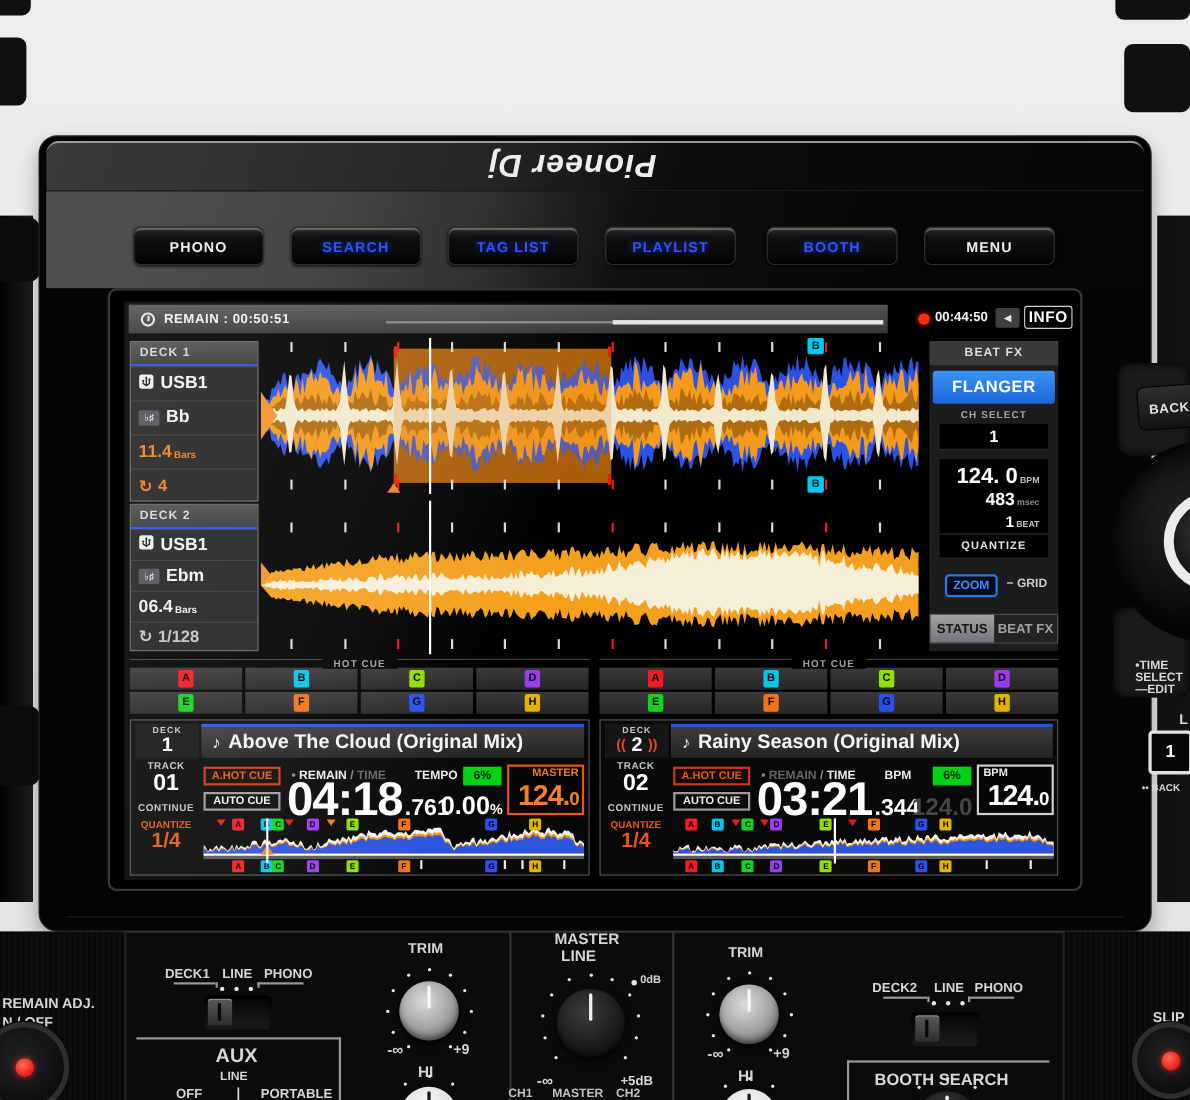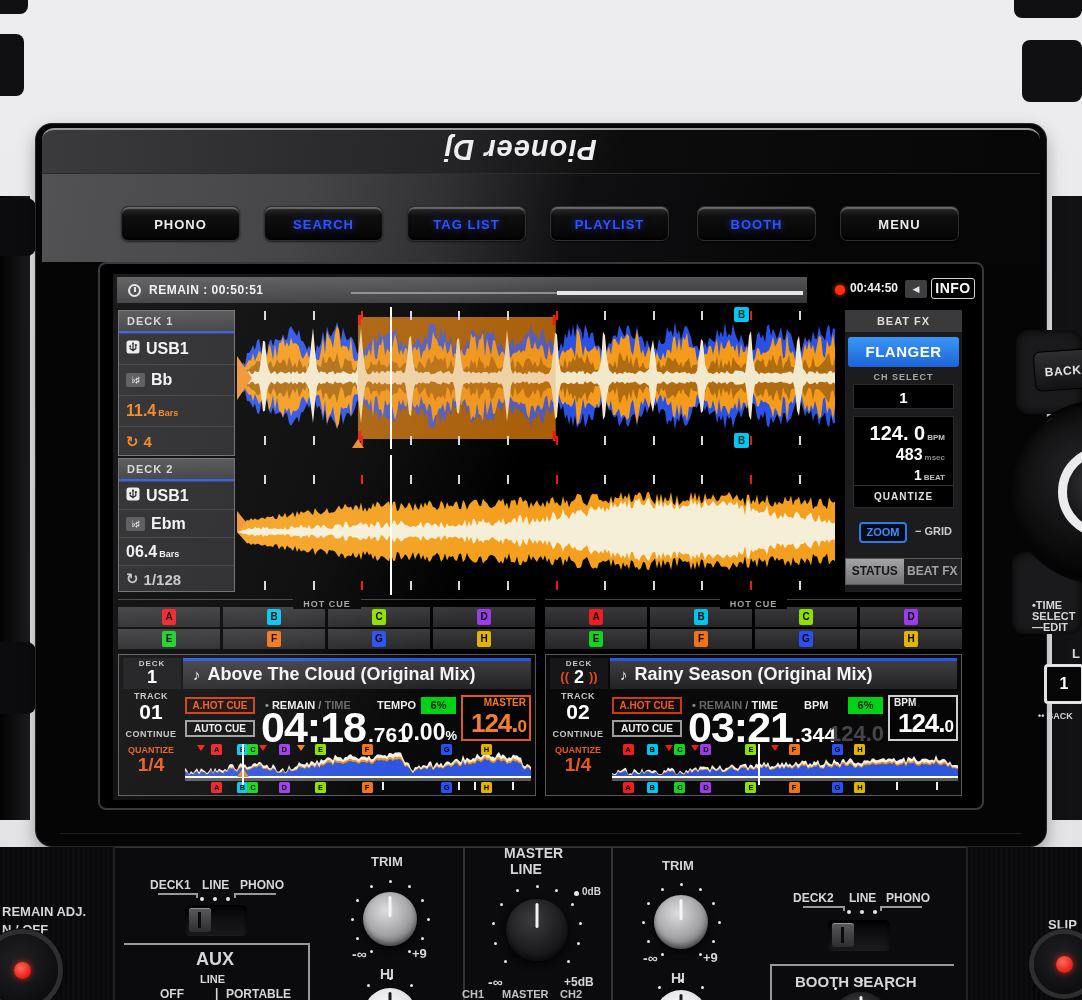--- a/index.html
+++ b/index.html
@@ -613,21 +613,21 @@
   <div class="sw" style="left:185px;top:905px">
       <div class="kn"></div>
     </div>
 
   <div class="hwline" style="left:124px;top:943px;width:186px;height:2px"></div>
   <div class="hwline" style="left:308px;top:943px;width:2px;height:57px"></div>
   <div class="hw" style="left:196px;top:949px;font-size:18px">AUX</div>
   <div class="hw" style="left:200px;top:973px;font-size:11px">LINE</div>
   <div class="hw" style="left:160px;top:987px;font-size:12px">OFF</div>
   <div class="hw" style="left:215px;top:986px;font-size:12px">|</div>
-  <div class="hw" style="left:226px;top:987px;font-size:12px">PORTABLE</div>
+  <div class="hw" style="left:237px;top:987px;font-size:12px">PORTABLE</div>
 
   <div class="hw" style="left:371px;top:854px;font-size:13px">TRIM</div>
   <div class="knob silver" style="left:363px;top:892px;width:54px;height:54px">
       <div class="ptr"></div>
     </div>
   <div class="hw" style="left:352px;top:946px;font-size:14px">-∞</div>
   <div class="hw" style="left:412px;top:946px;font-size:13px">+9</div>
   <div class="hw" style="left:380px;top:966px;font-size:14px">HI</div>
   <div class="knob whitek" style="left:364px;top:988px;width:52px;height:52px">
       <div class="ptr"></div>

